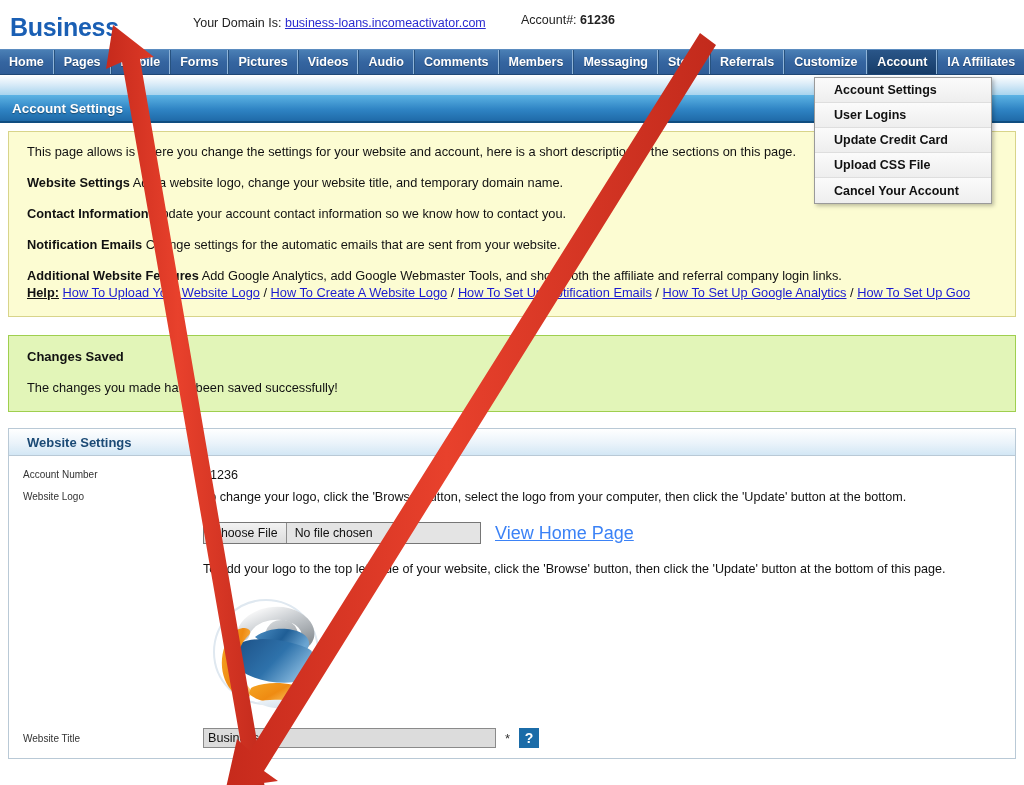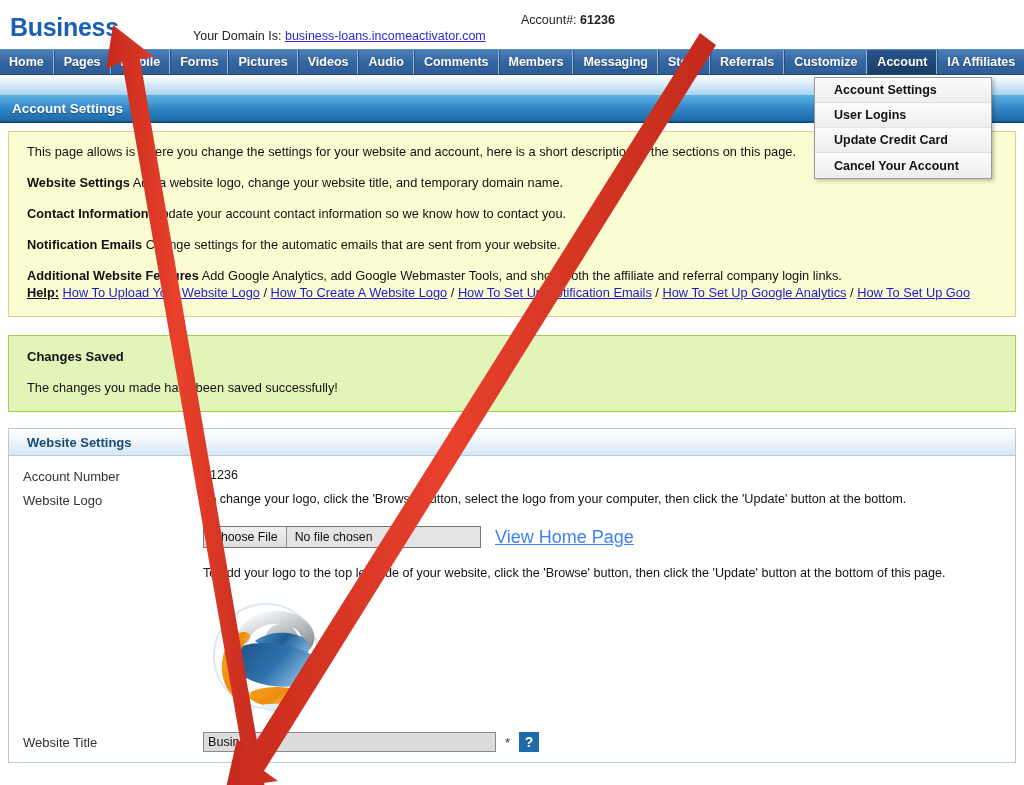--- a/index.html
+++ b/index.html
@@ -28,21 +28,21 @@
     position: absolute;
     left: 10px; top: 2px;
     font-size: 25px;
     font-weight: bold;
     color: #1a5fb4;
     letter-spacing: -0.3px;
     font-family: "Liberation Sans", sans-serif;
   }
   .domain-wrap {
     position: absolute;
-    left: 193px; top: 18px;
+    left: 193px; top: 5px;
     font-size: 12.5px;
     color: #222;
     white-space: nowrap;
   }
   .domain-link {
     color: #2b2bd0;
     text-decoration: underline;
   }
   .acct-wrap {
     position: absolute;
@@ -171,21 +171,21 @@
   }
   .field-row {
     display: flex;
     align-items: flex-start;
     padding: 0 0 0 14px;
     margin-bottom: 8px;
   }
   .field-label {
     width: 180px;
     flex: 0 0 180px;
-    font-size: 13px;
+    font-size: 10px;
     color: #333;
     padding-top: 1px;
   }
   .field-value {
     font-size: 12.6px;
     color: #111;
   }
   .field-note {
     font-size: 12.6px;
     color: #111;
@@ -445,20 +445,21 @@
         <div class="help-btn">?</div>
       </div>
 
     </div>
   </div>
 
   <div class="dropdown" id="dropdown">
       <div class="dd-item">Account Settings</div>
       <div class="dd-item">User Logins</div>
       <div class="dd-item">Update Credit Card</div>
+      <div class="dd-item">Upload CSS File</div>
       <div class="dd-item">Cancel Your Account</div>
     </div>
 
   <svg class="arrows">
     <defs>
       <linearGradient id="arrGrad" x1="0" y1="0" x2="1" y2="0">
         <stop offset="0%" stop-color="#c62a1c"></stop>
         <stop offset="45%" stop-color="#e8412c"></stop>
         <stop offset="100%" stop-color="#c22a1c"></stop>
       </linearGradient>

